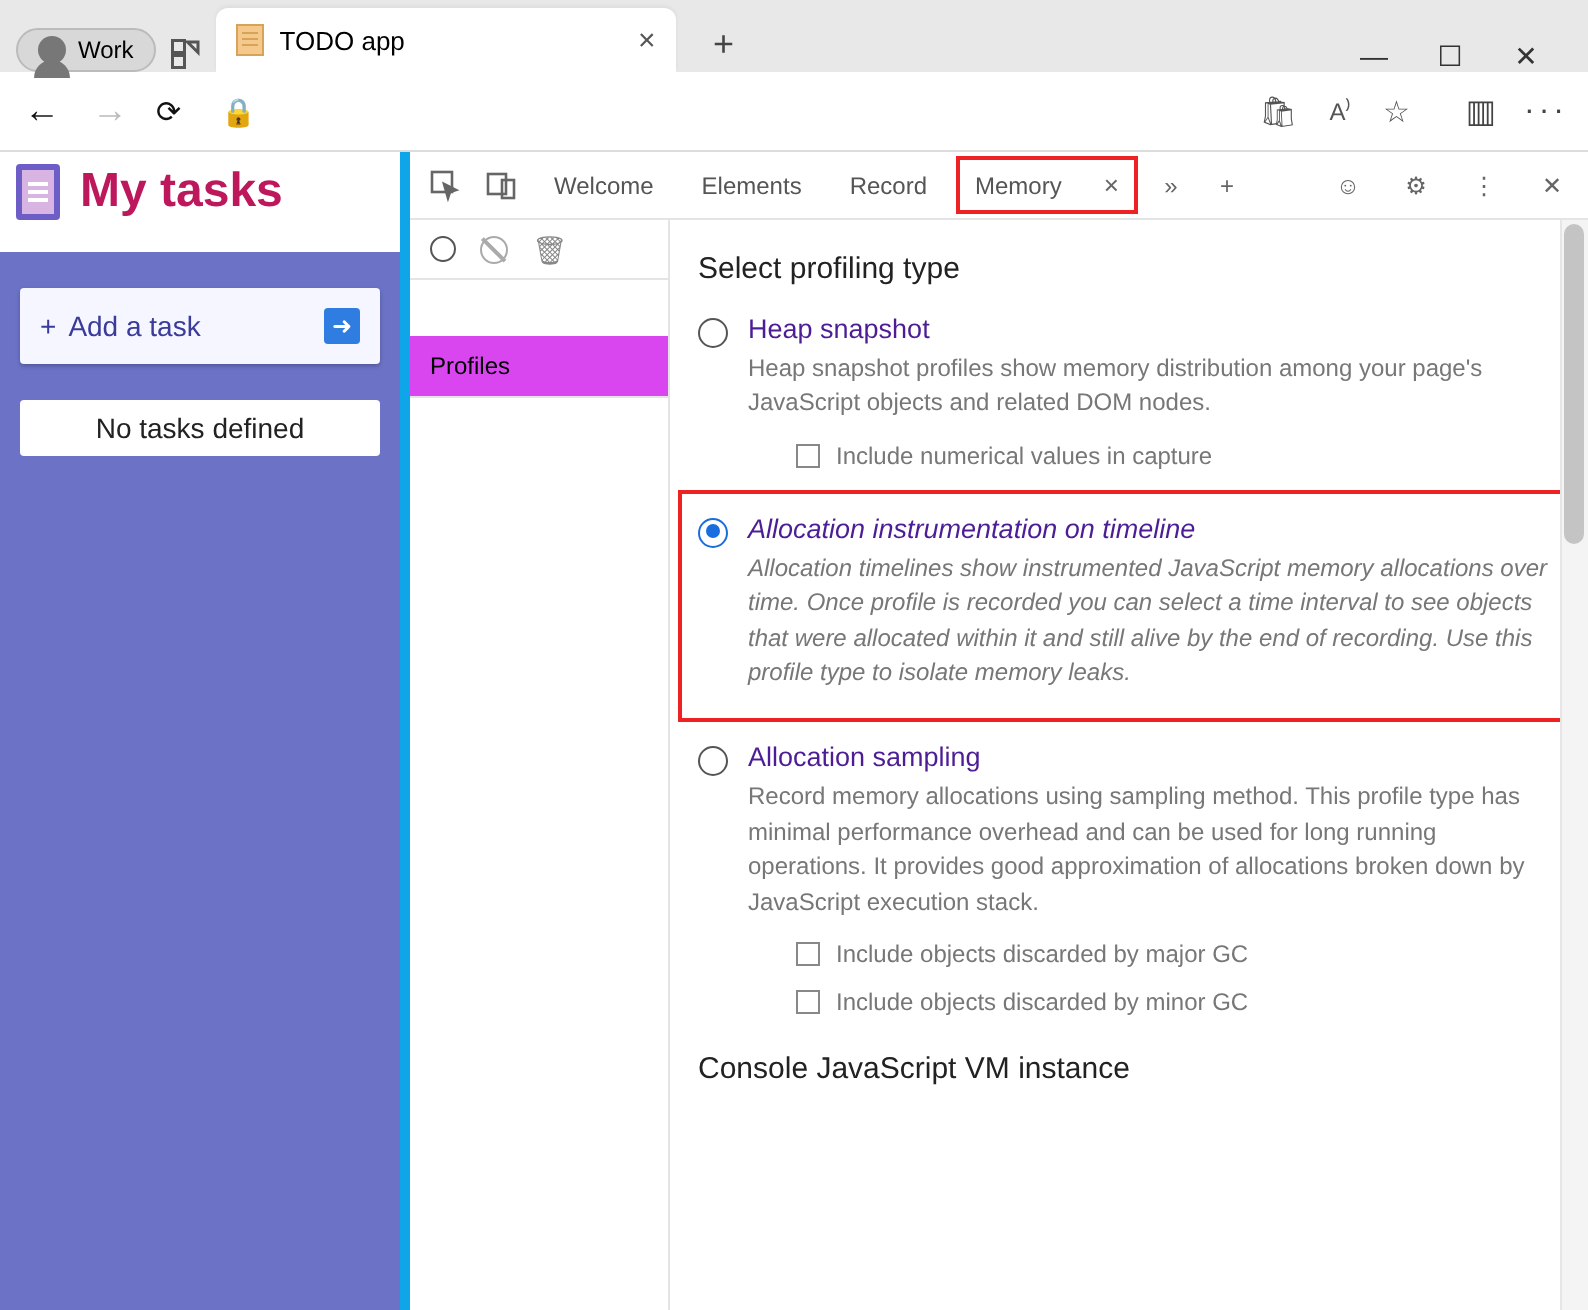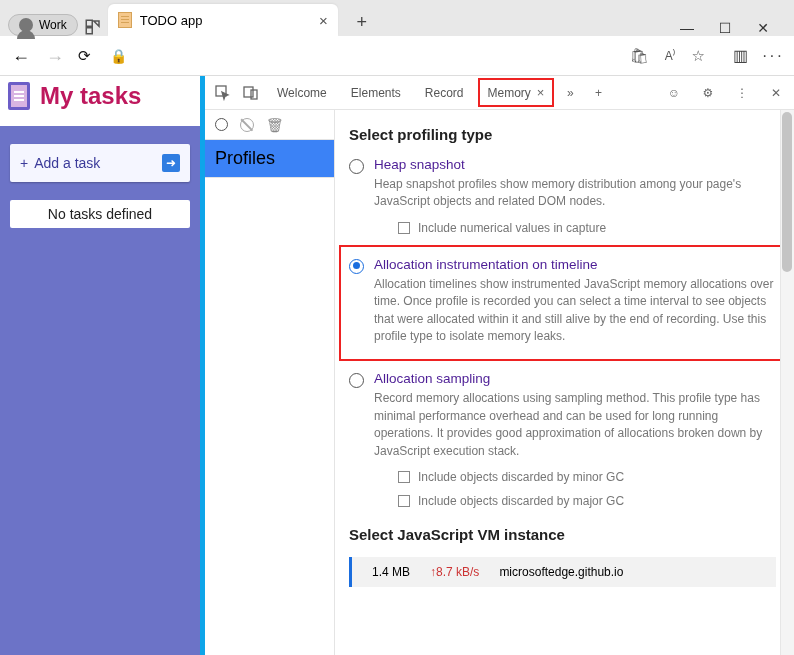--- a/index.html
+++ b/index.html
@@ -40,45 +40,45 @@
 .my-tasks h1 { font-size:24px; font-weight:700; }
 .add-task { margin:18px 10px 0; background:#f5f6ff; color:#3b3b9a; padding:10px 10px; border-radius:2px; display:flex; align-items:center; gap:6px; font-size:14px; cursor:pointer; box-shadow:0 1px 2px rgba(0,0,0,0.25);}
 .add-task .arrow { margin-left:auto; background:#2f7de1; color:#fff; width:18px; height:18px; display:flex; align-items:center; justify-content:center; border-radius:2px; font-size:12px;}
 .no-tasks { background:#fff; color:#222; margin:18px 10px 0; text-align:center; padding:6px 0; font-size:14px; border-radius:2px;}
 
 
 .devtools { flex:1; background:#fff; display:flex; flex-direction:column; border-left:5px solid #0ea5e9; position:relative;justify-content:flex-end;}
 .dt-tabs { display:flex; align-items:center; height:34px; border-bottom:1px solid #e4e4e4; padding:0 6px; gap:4px; font-size:12px; color:#555; }
 .dt-tabs .iconbtn { width:24px; height:24px; display:flex; align-items:center; justify-content:center; cursor:pointer; color:#666;}
 .dt-tabs .tabbtn { padding:7px 10px; cursor:pointer; }
-.dt-tabs .memory-tab { border:2px solid #e22; padding:5px 8px; display:flex; gap:6px; align-items:center; }
+.dt-tabs .memory-tab { border:2px solid #e22; padding:5px 8px; display:flex; gap:21px; align-items:center; }
 .dt-tabs .spacer { flex:1; }
 .dt-tabs .right-icons { display:flex; gap:10px; align-items:center;}
 
 .dt-body { flex:1; display:flex; }
 .dt-sidebar { width:130px; border-right:1px solid #e4e4e4; }
 .dt-toolbar { height:30px; border-bottom:1px solid #e4e4e4; display:flex; align-items:center; gap:12px; padding:0 10px;}
 .rec-dot { width:13px; height:13px; border:1.5px solid #555; border-radius:50%; cursor:pointer;}
 .clear-ic { width:14px; height:14px; border:1.5px solid #aaa; border-radius:50%; position:relative; cursor:pointer;}
 .clear-ic::after { content:""; position:absolute; width:16px; height:1.5px; background:#aaa; transform:rotate(45deg); top:5px; left:-2px;}
 .trash-ic { font-size:14px; color:#888; cursor:pointer;}
-.profiles-label { padding:8px 10px; background:#3b82f6; font-size:18px; border-bottom:1px solid #e4e4e4;}
+.profiles-label { padding:8px 10px; background:#d946ef; font-size:12px; border-bottom:1px solid #e4e4e4;margin-top:28px;}
 
 .dt-main { flex:1; overflow-y:auto; padding: 10px 18px 20px 14px; position:relative;}
-.dt-main h3 { font-size:15px; font-weight:700; color:#222; margin:6px 0 14px; }
+.dt-main h3 { font-size:15px; font-weight:400; color:#222; margin:6px 0 14px; }
 .opt { display:flex; gap:10px; margin-bottom:10px; }
 .radio { width:15px; height:15px; border:1.5px solid #555; border-radius:50%; margin-top:2px; flex-shrink:0; cursor:pointer; position:relative;}
 .radio.checked { border-color:#1a6dde; }
 .radio.checked::after { content:""; position:absolute; width:7px; height:7px; background:#1a6dde; border-radius:50%; top:2.5px; left:2.5px;}
 .opt-body { flex:1; }
 .opt-title { font-size:13.5px; color:#4c1d95; margin-bottom:4px;}
 .opt-desc { font-size:12px; color:#777; line-height:1.45; }
 .sub-check { display:flex; gap:8px; align-items:center; font-size:12px; color:#777; margin-top:10px; margin-left:24px;}
 .checkbox { width:12px; height:12px; border:1.5px solid #888; cursor:pointer; flex-shrink:0;}
-.opt.highlighted-box { border:2px solid #e22; padding:10px 8px 14px; margin-left:-10px; margin-right:-8px;}
+.opt.highlighted-box { border:2px solid #e22; padding:10px 8px 14px; margin-left:-10px; margin-right:-8px;font-style:italic;}
 
 .vm-section { margin-top:18px; }
 .vm-row { display:flex; gap:20px; font-size:12px; padding:8px 20px; background:#f2f2f2; border-left:3px solid #1a6dde; align-items:center;}
 .vm-delta { color:#c33; }
 
 .scrollbar-fake { position:absolute; right:0; top:0; width:14px; bottom:0; background:#f4f4f4; border-left:1px solid #e6e6e6;}
 .scrollbar-thumb { position:absolute; right:2px; top:2px; width:10px; height:160px; background:#c4c4c4; border-radius:5px;}
 </style>
 </head>
 <body>
@@ -210,33 +210,28 @@
           </div>
         </div>
 
         <div class="opt">
           <span class="radio"></span>
           <div class="opt-body">
             <div class="opt-title">Allocation sampling</div>
             <div class="opt-desc">Record memory allocations using sampling method. This profile type has minimal performance overhead and can be used for long running operations. It provides good approximation of allocations broken down by JavaScript execution stack.</div>
             <div class="sub-check">
               <span class="checkbox"></span>
-              <span>Include objects discarded by minor GC</span>
+              <span>Include objects discarded by major GC</span>
             </div>
             <div class="sub-check">
               <span class="checkbox"></span>
-              <span>Include objects discarded by major GC</span>
+              <span>Include objects discarded by minor GC</span>
             </div>
           </div>
         </div>
 
         <div class="vm-section">
-          <h3>Select JavaScript VM instance</h3>
-          <div class="vm-row">
-            <span>1.4 MB</span>
-            <span class="vm-delta">↑8.7 kB/s</span>
-            <span>microsoftedge.github.io</span>
-          </div>
+          <h3>Console JavaScript VM instance</h3>
         </div>
       </div>
     </div>
   </div>
 </div>
 
 </body></html>

